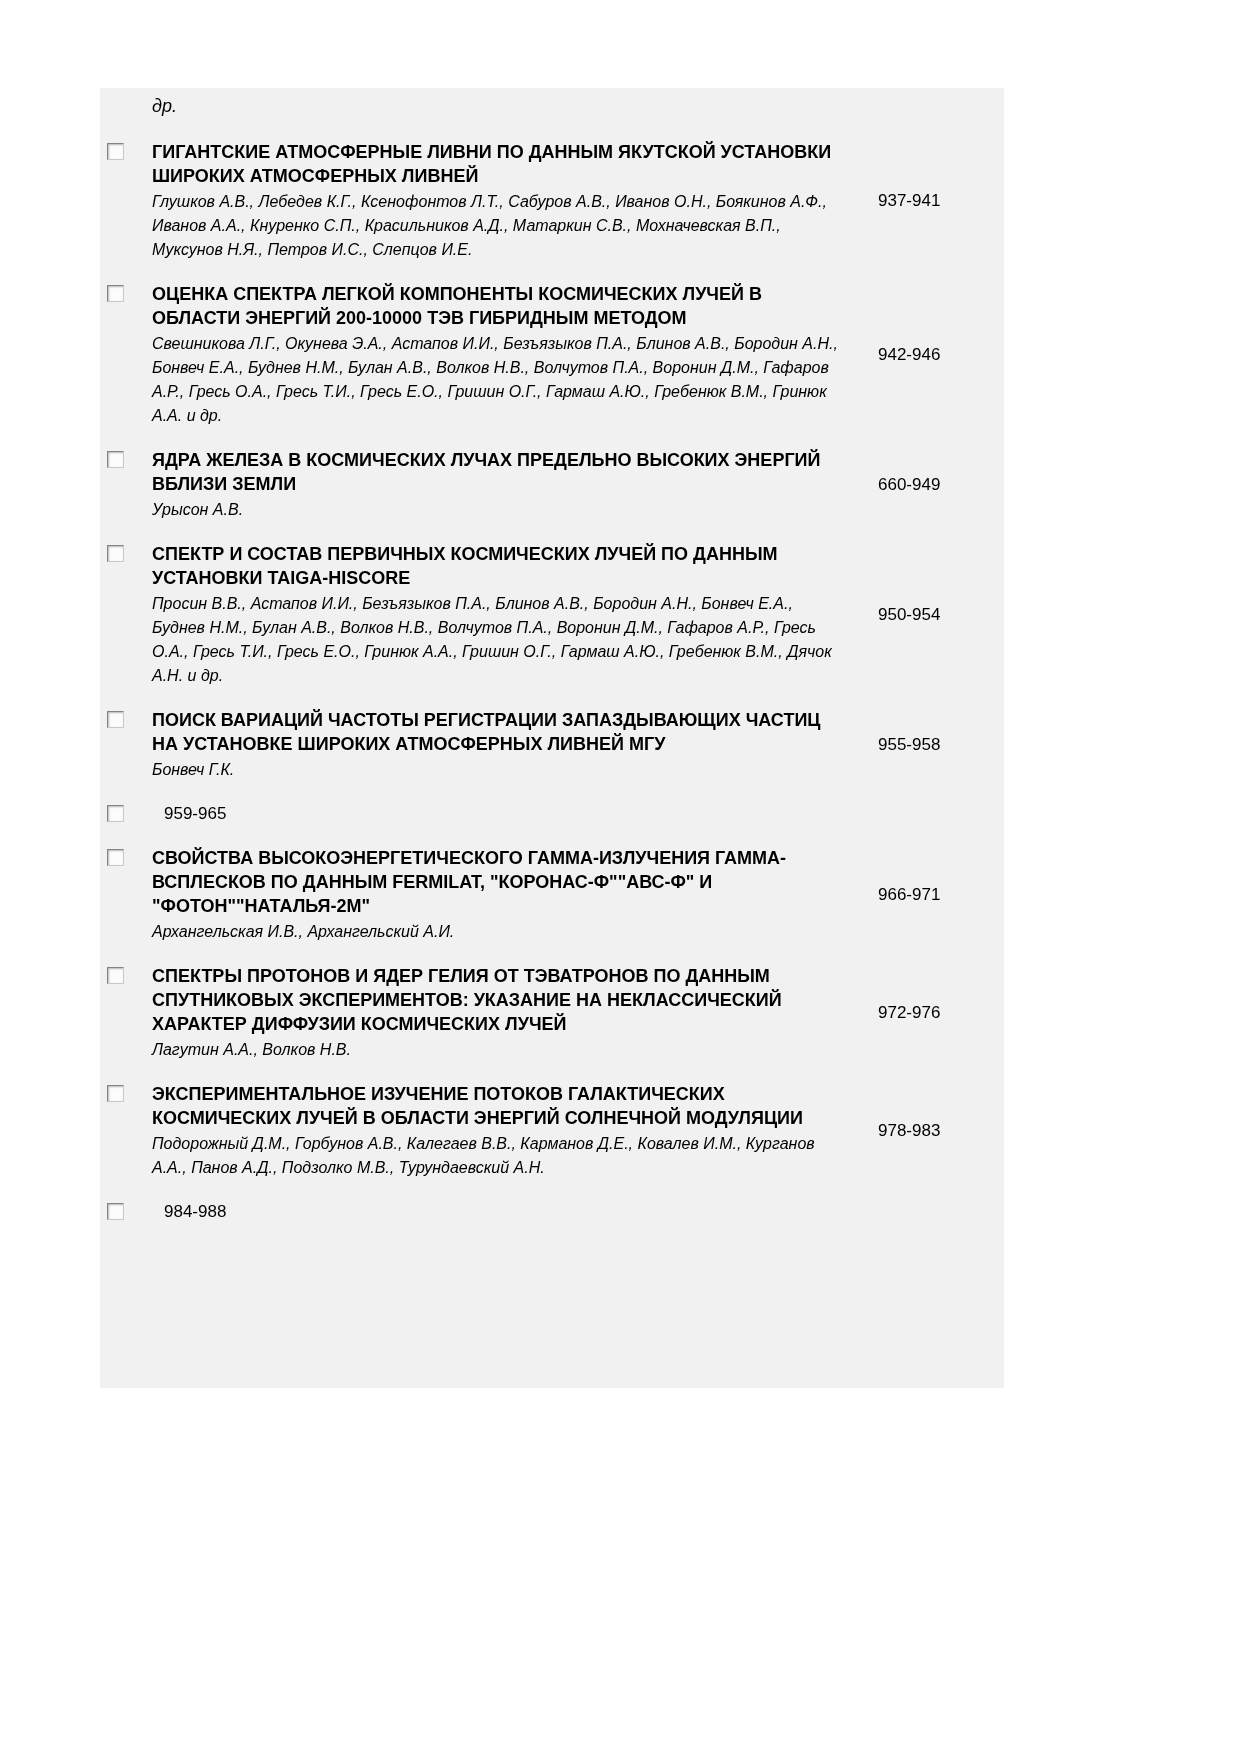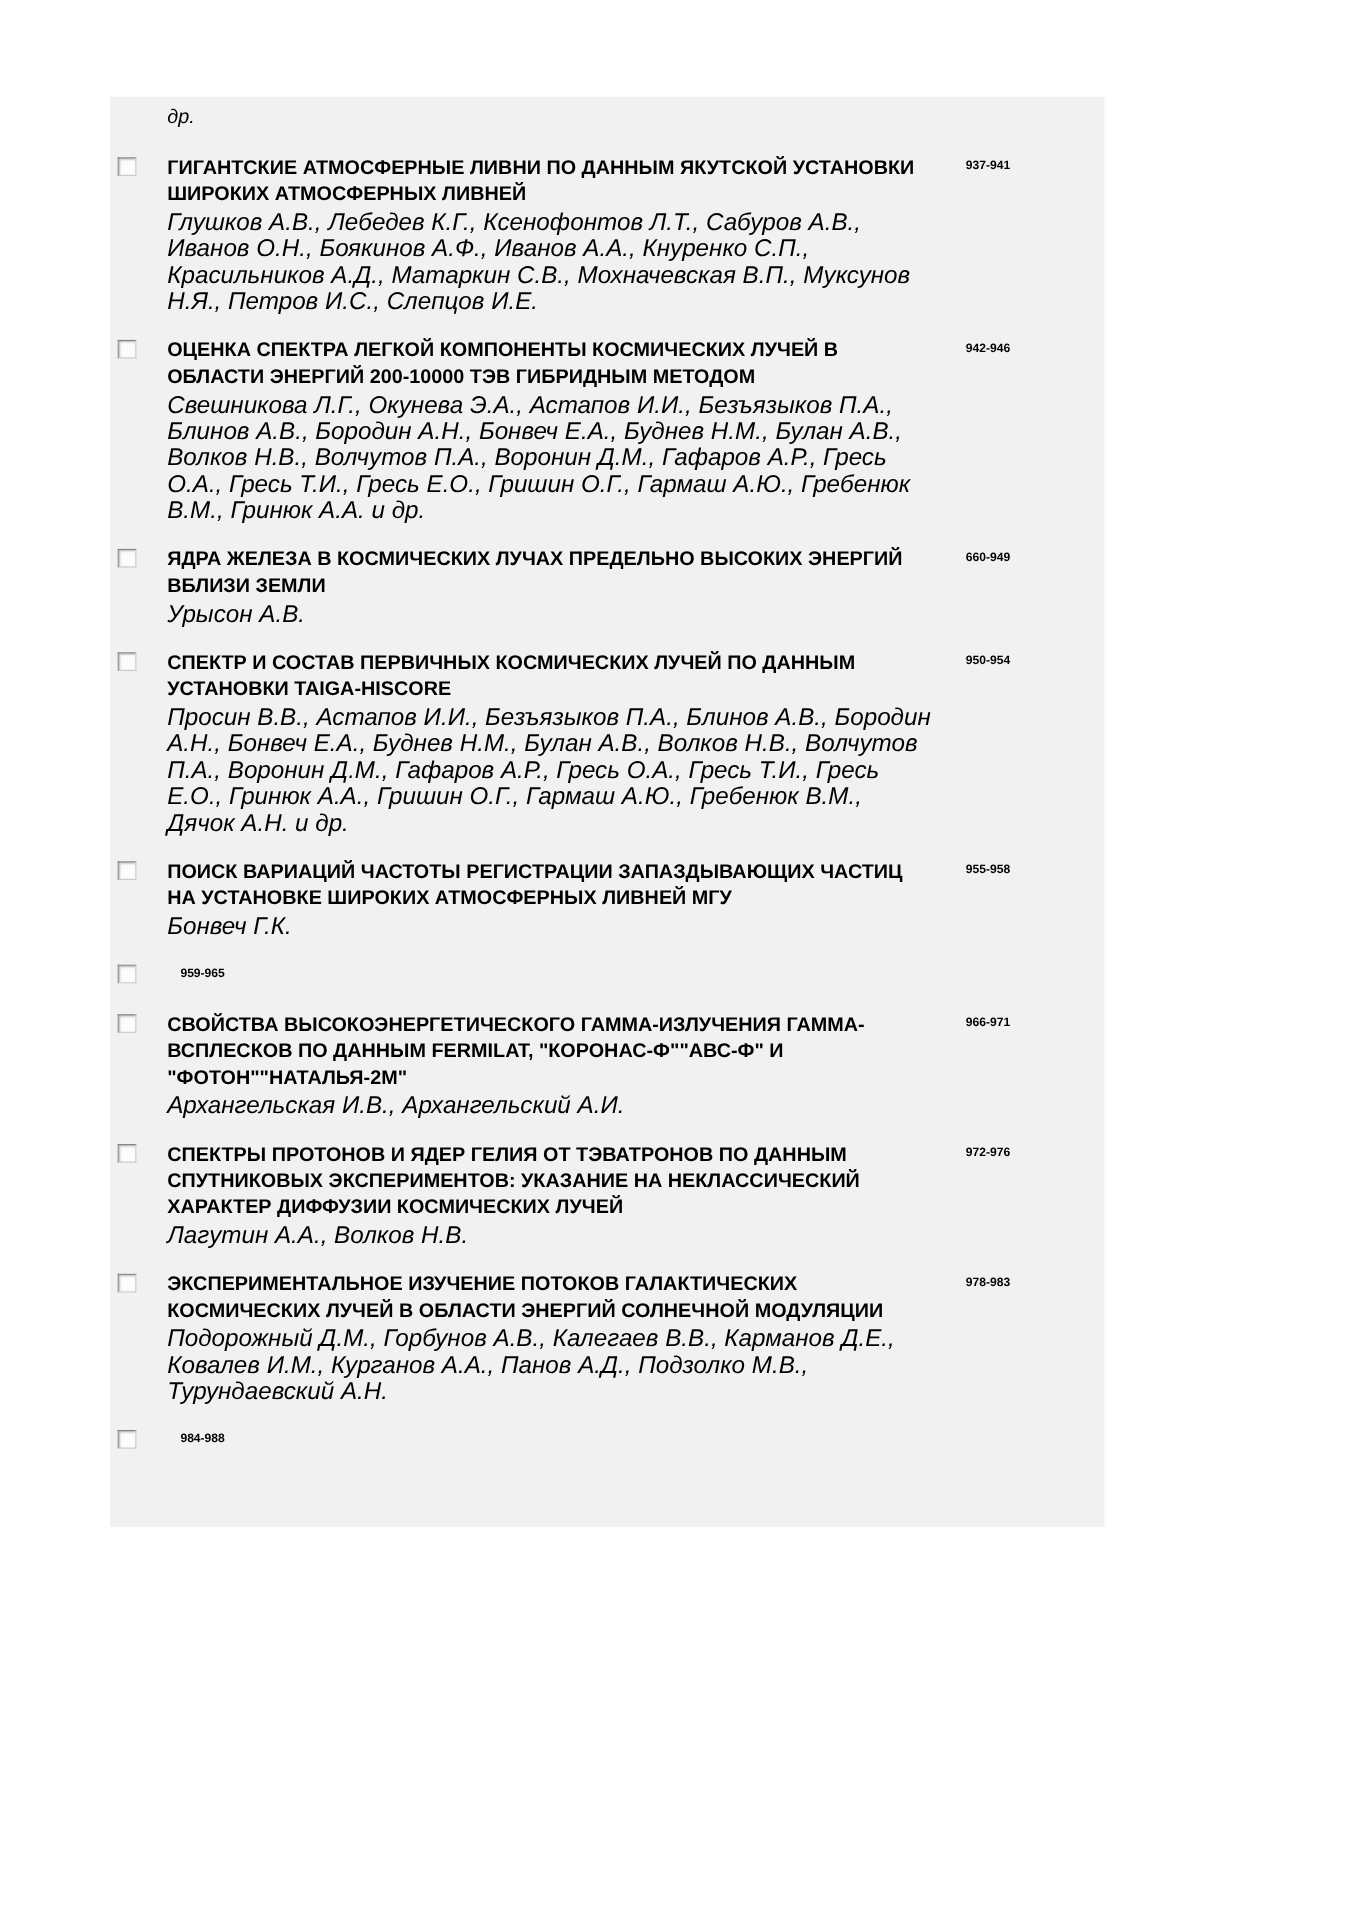--- a/index.html
+++ b/index.html
@@ -20,20 +20,21 @@
   }
   .continuation {
     margin-left: 45px;
     font-style: italic;
     font-size: 18px;
     line-height: 24px;
     margin-bottom: 22px;
   }
   .entry {
     display: flex;
+    align-items: center;
     margin-bottom: 20px;
   }
   .cb-col {
     width: 45px;
     flex: none;
     align-self: flex-start;
     padding-top: 3px;
   }
   .checkbox {
     display: inline-block;
@@ -51,32 +52,31 @@
     min-width: 0;
   }
   .title {
     font-weight: bold;
     font-size: 18px;
     line-height: 24px;
     color: #000000;
   }
   .authors {
     font-style: italic;
-    font-size: 22px;
+    font-size: 16px;
     line-height: 24px;
     margin-top: 2px;
   }
   .authors:empty { display: none; }
   .pages-col {
     width: 130px;
     flex: none;
     padding-left: 12px;
-    font-size: 11px;
+    font-size: 17px;
     line-height: 22px;
-    font-weight: bold;
   }
 </style>
 </head>
 <body>
 
 <div class="content">
   <div class="continuation">др.</div>
   <div id="entries">
   <div class="entry">
     <div class="cb-col">

